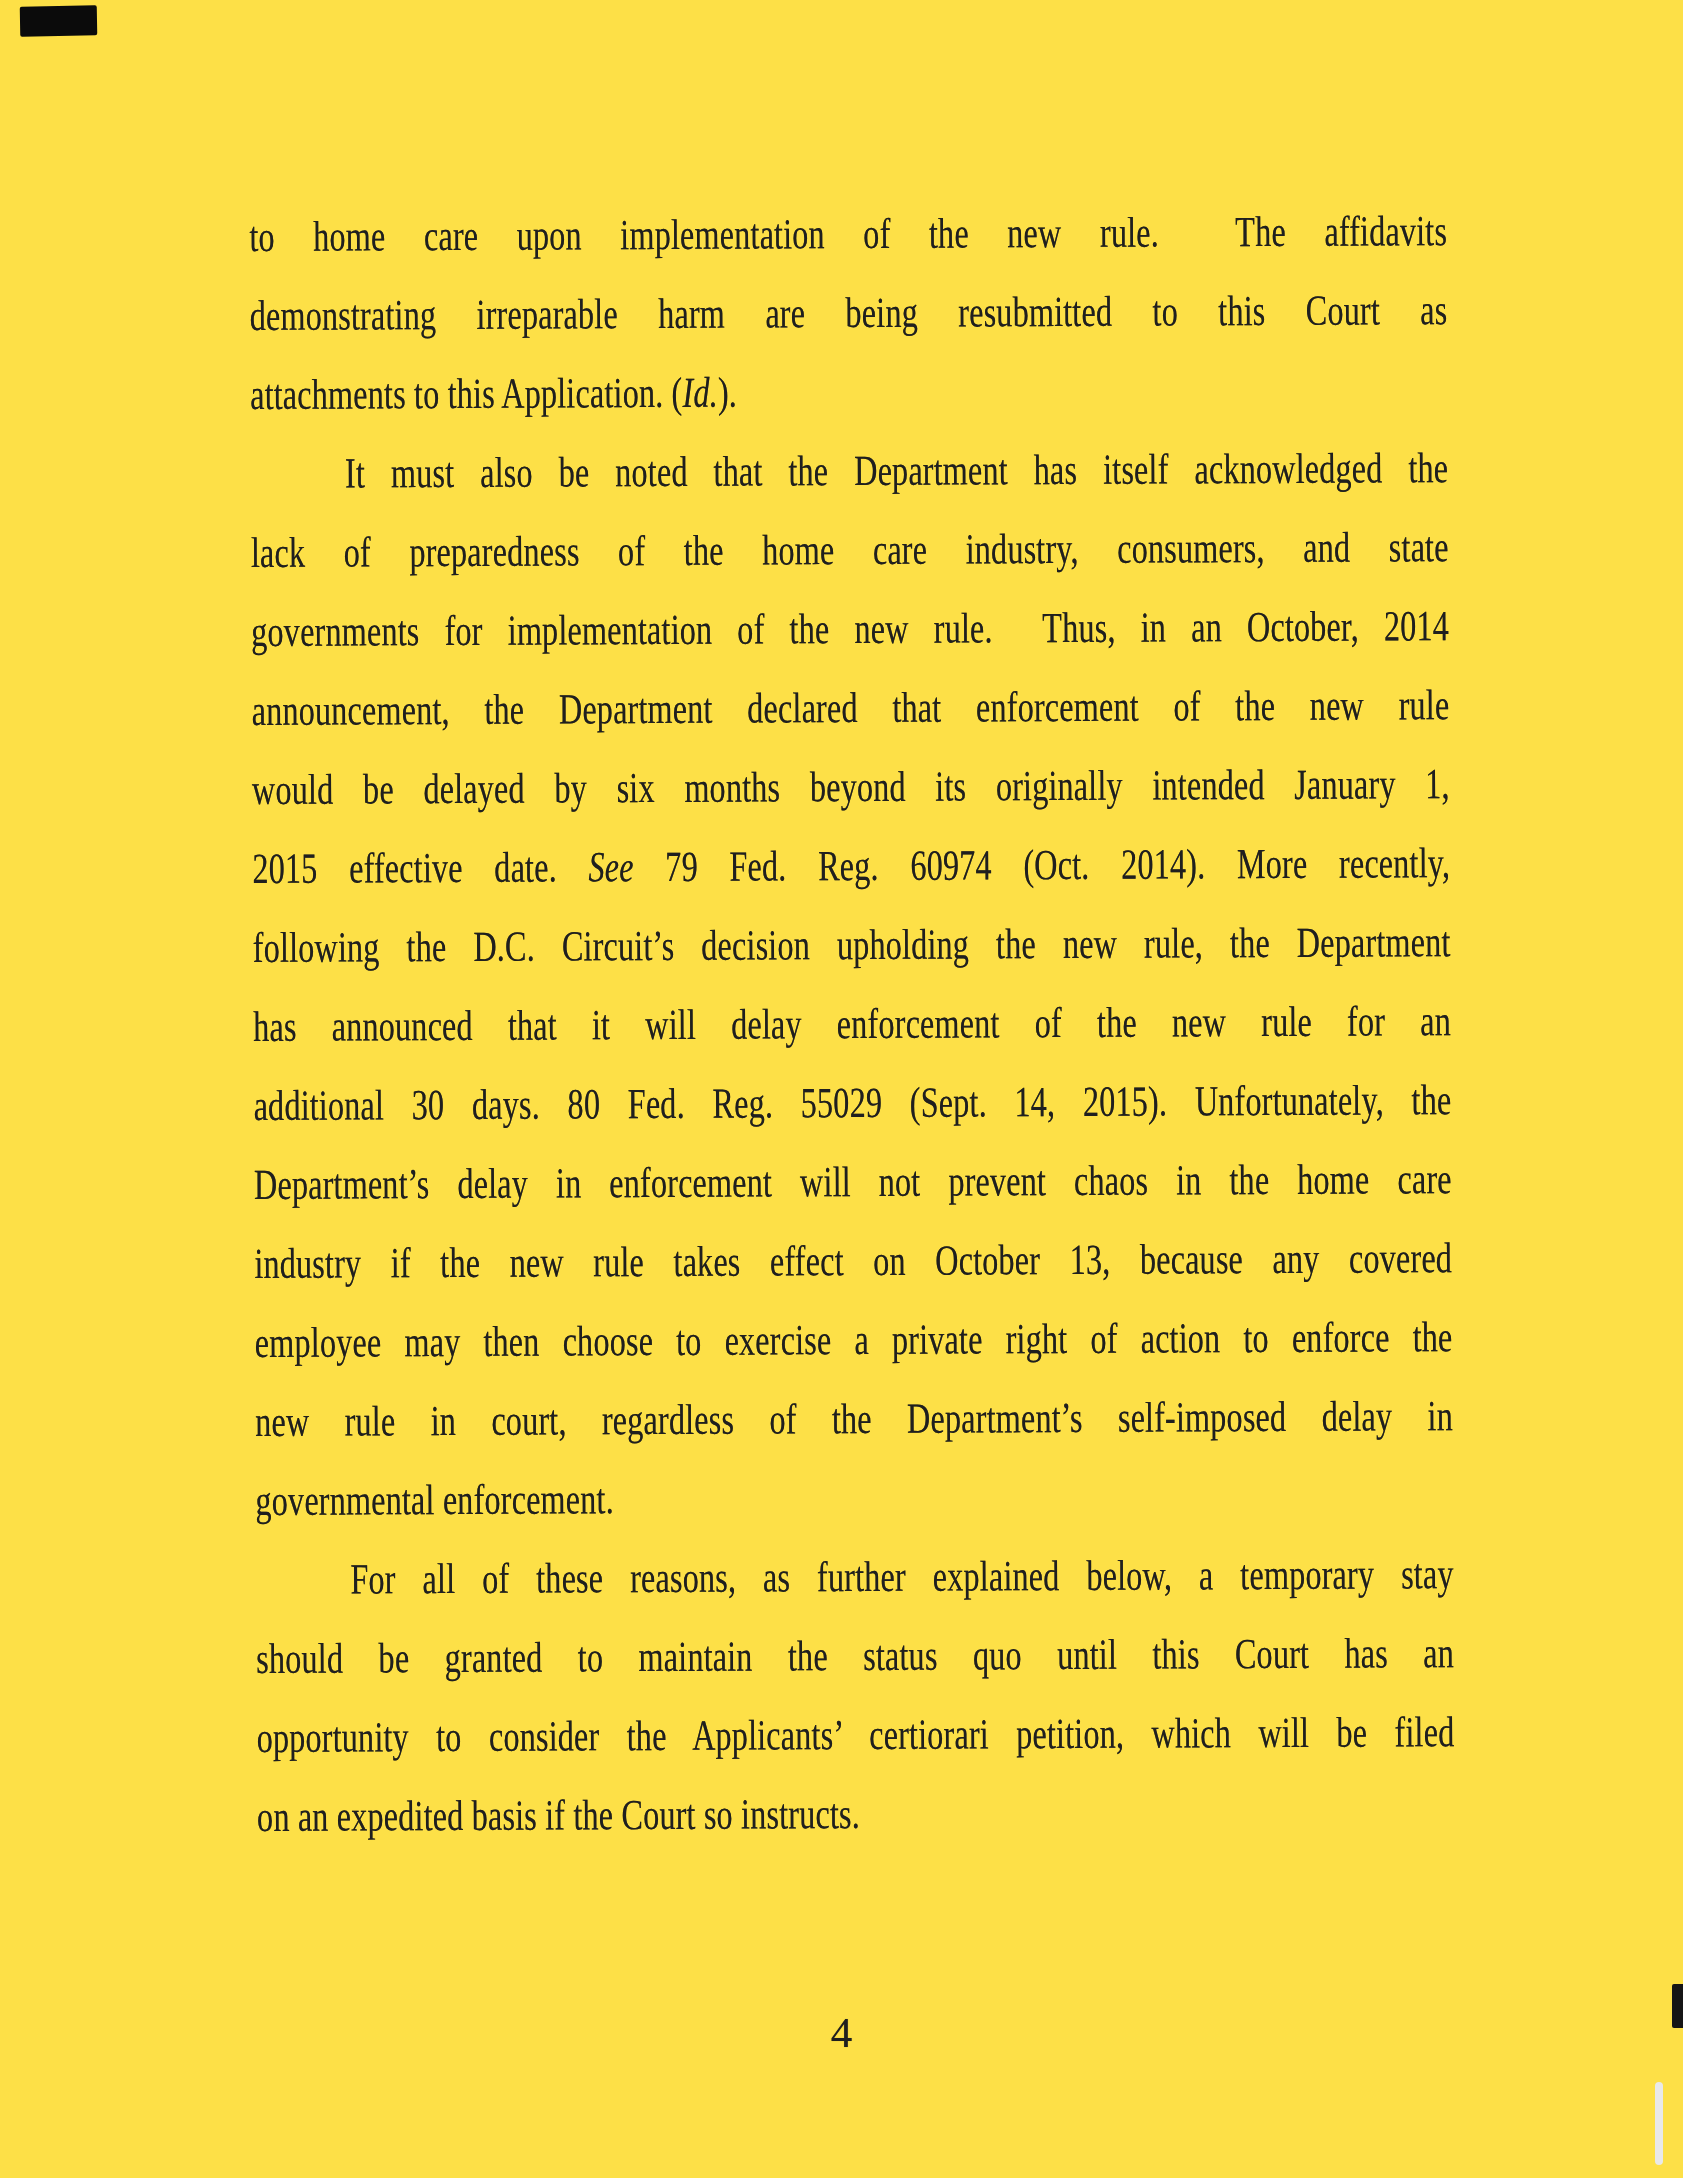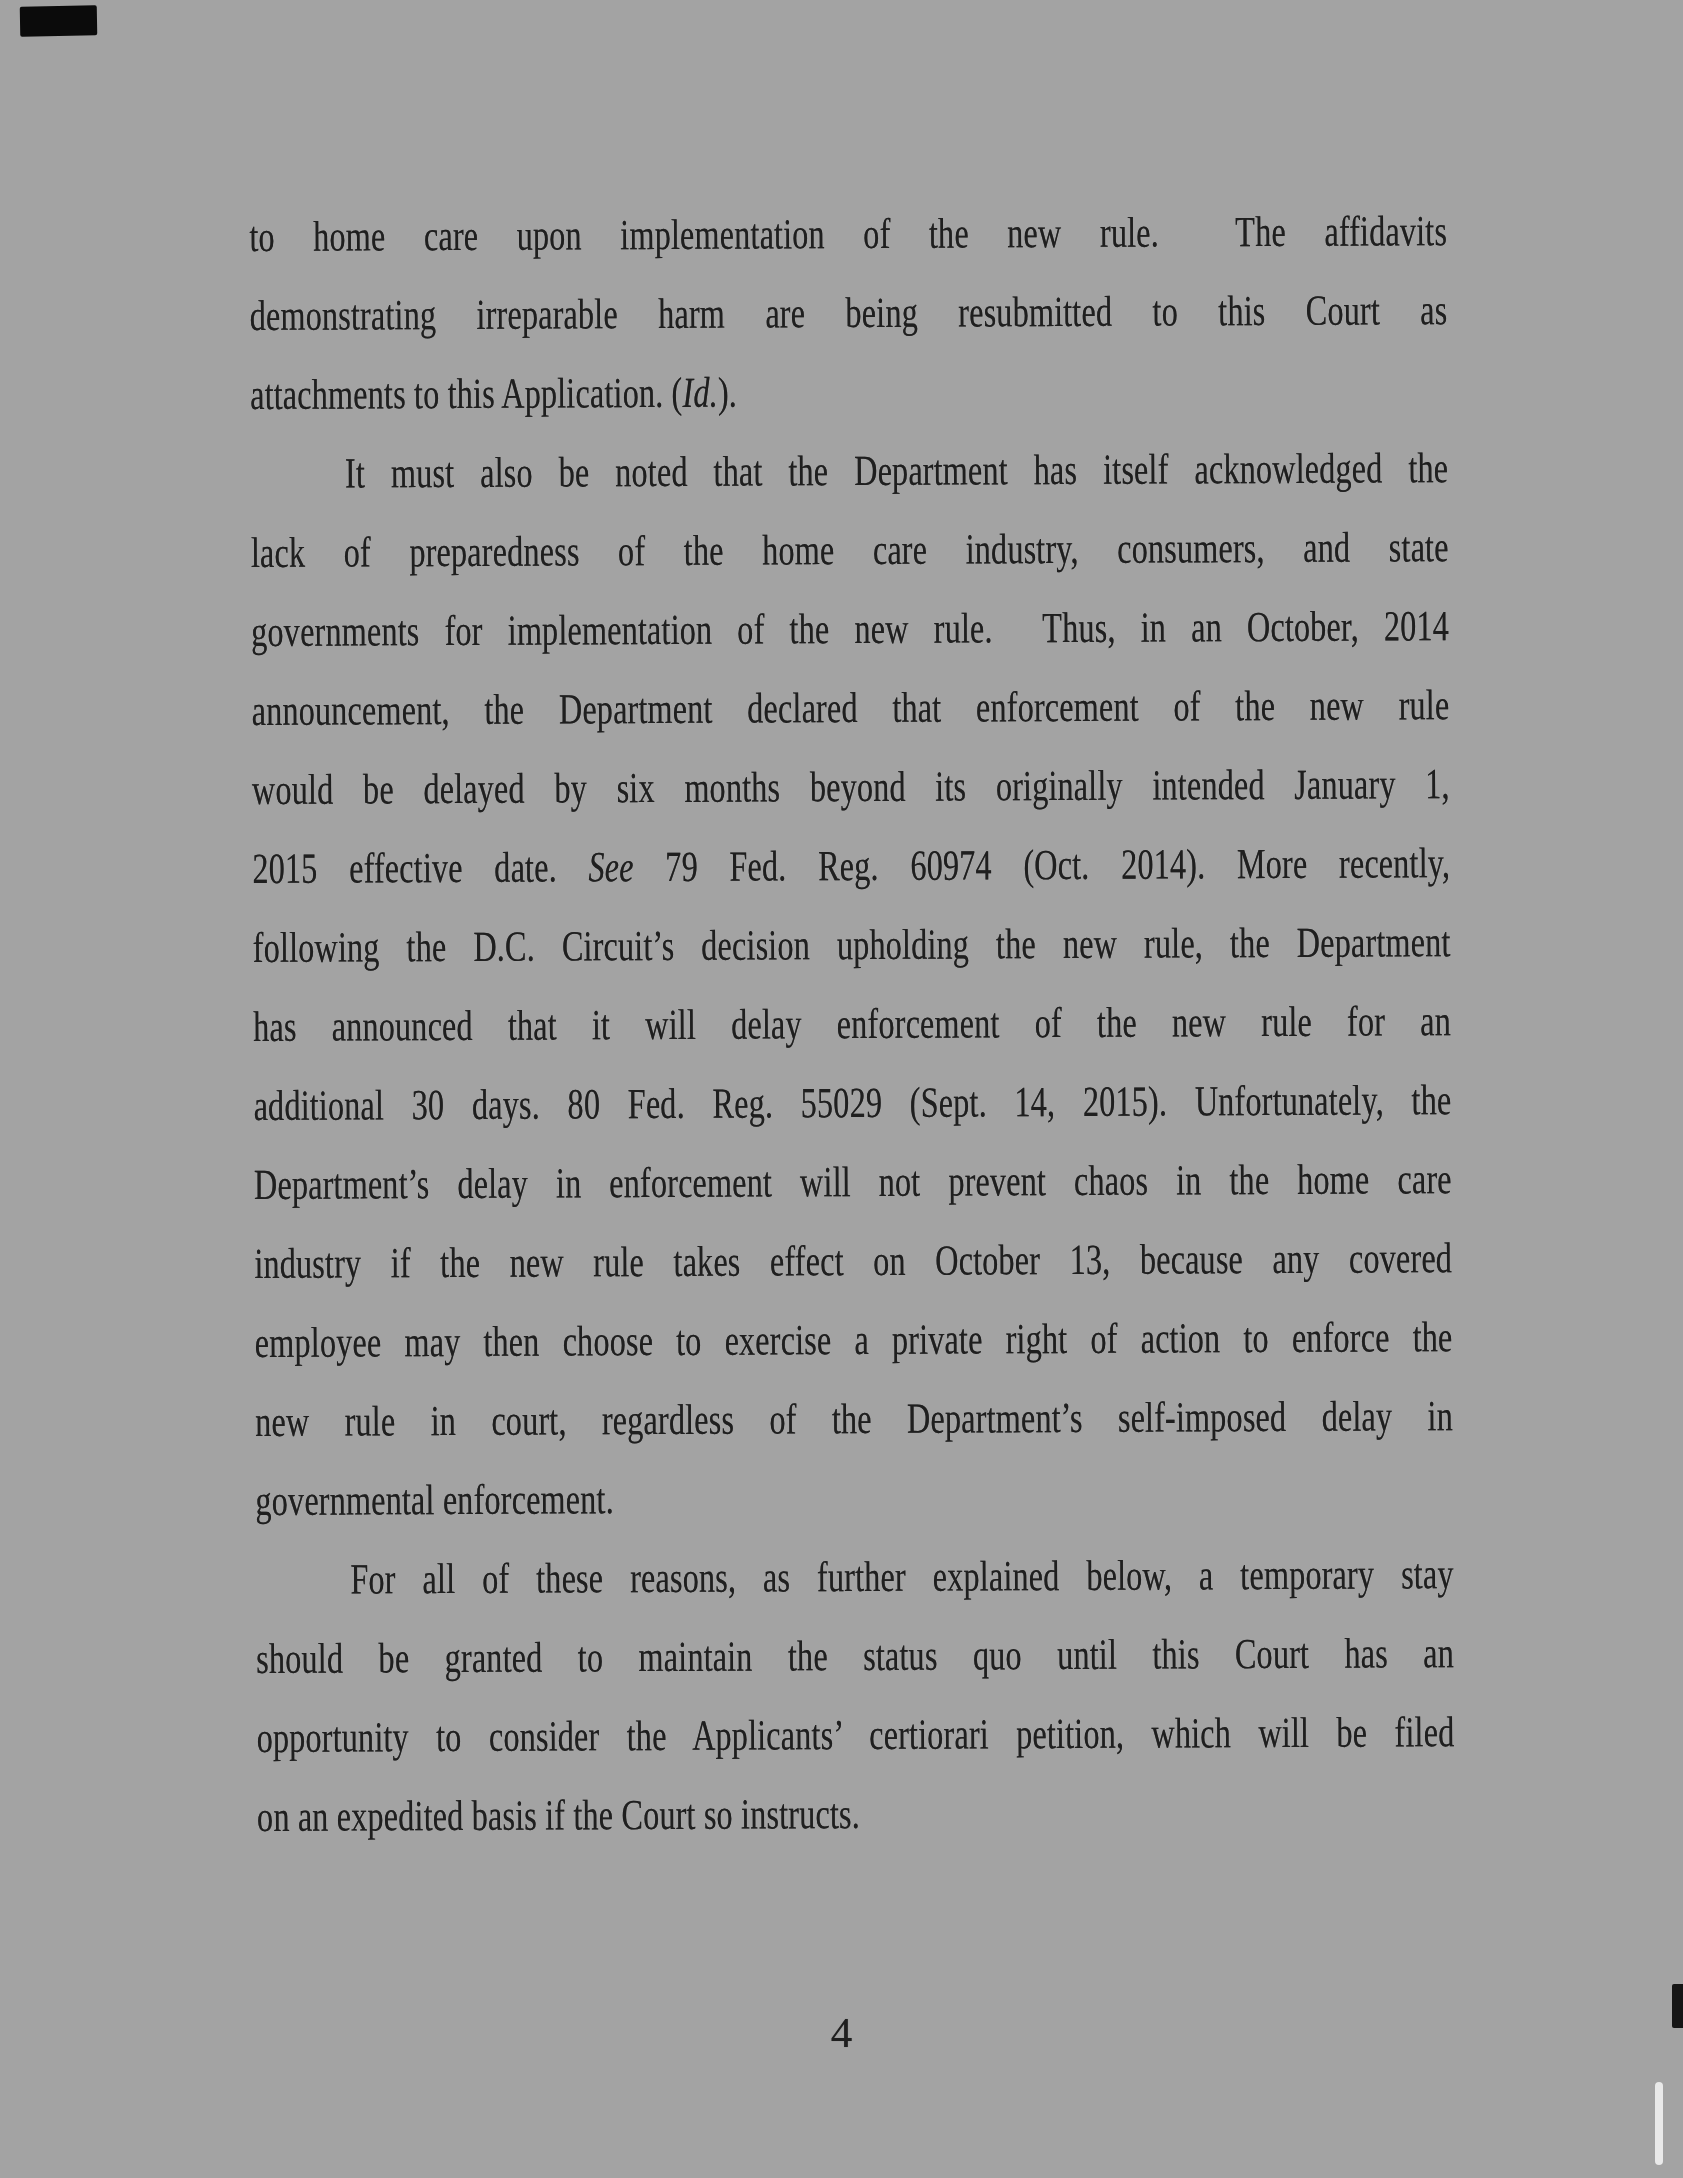--- a/index.html
+++ b/index.html
@@ -4,21 +4,21 @@
 <style>
   html, body {
     margin: 0;
     padding: 0;
     background: #ffffff;
   }
   .page {
     position: relative;
     width: 1683px;
     height: 2178px;
-    background: #a3a3a3;
+    background: #fde047;
     overflow: hidden;
     font-family: "Liberation Serif", "DejaVu Serif", serif;
     color: #1f1f1f;
   }
   
   .text-block {
     position: absolute;
     left: 253px;
     top: 197px;
     width: 1198px;

